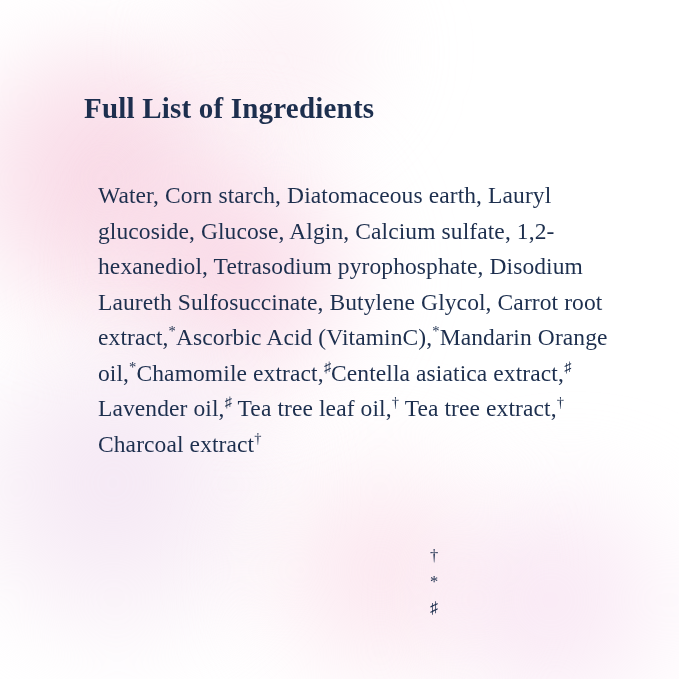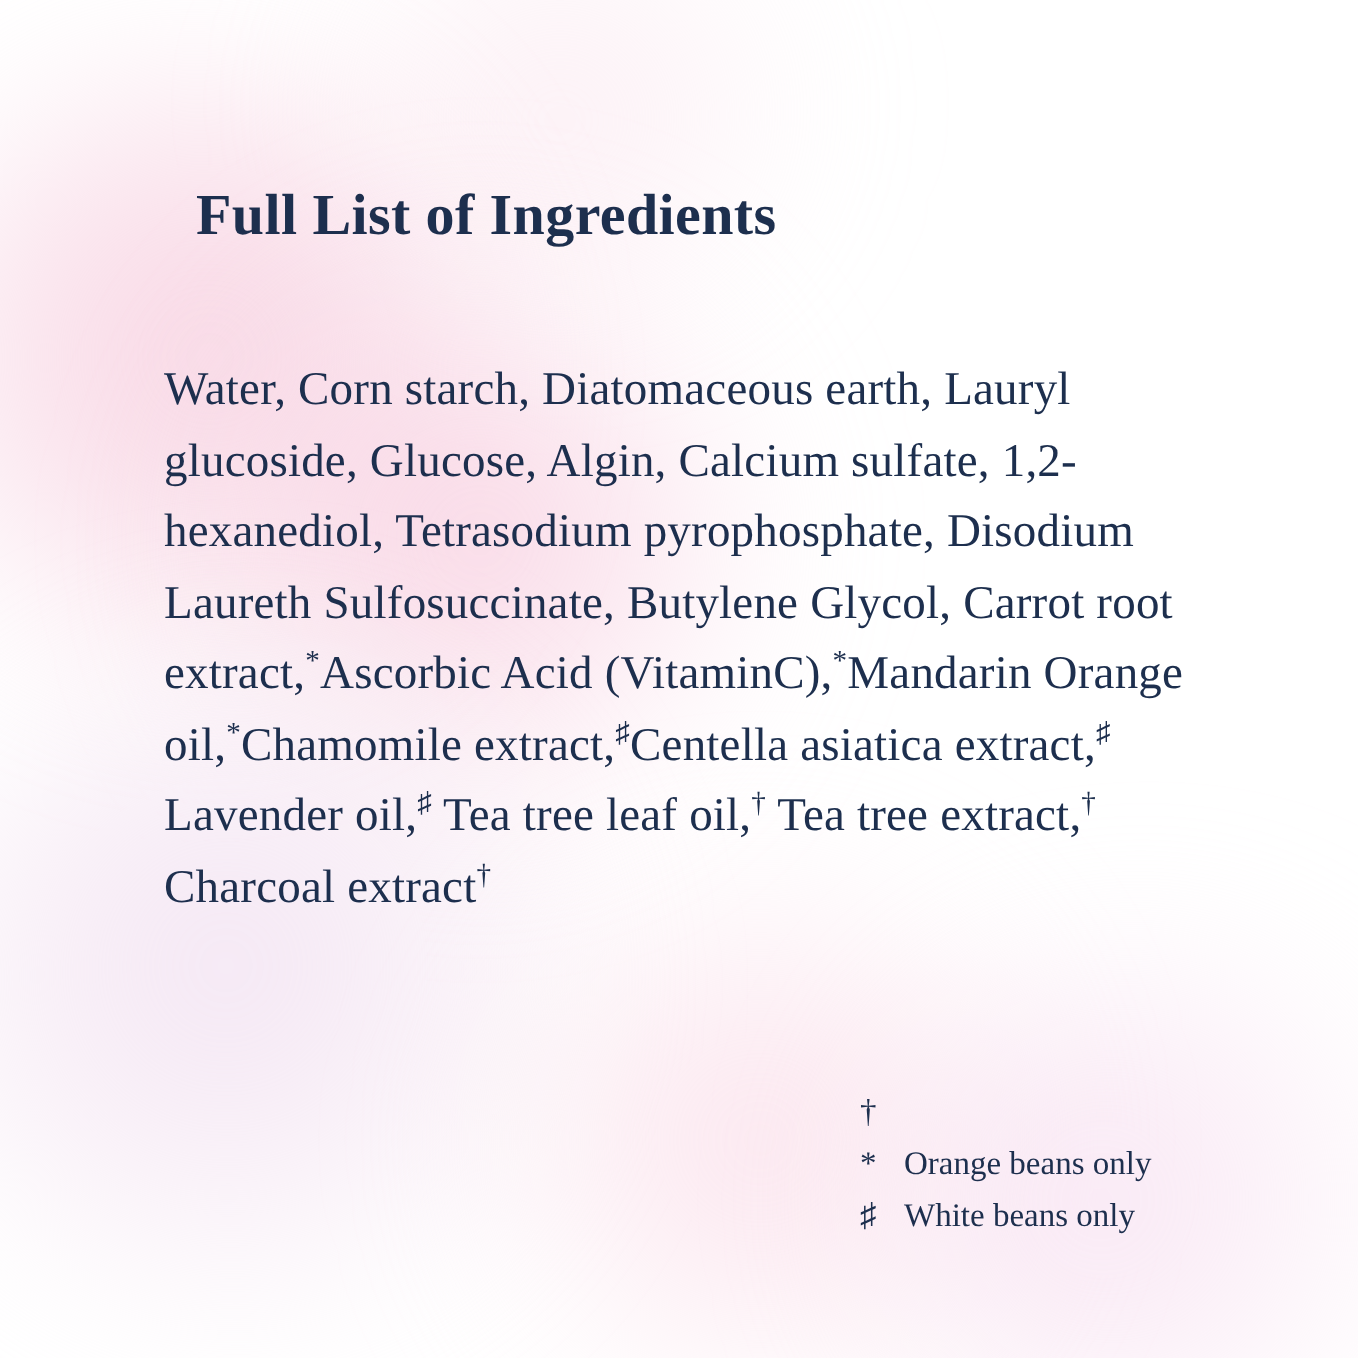--- a/index.html
+++ b/index.html
@@ -69,30 +69,30 @@
     height: 220px;
     background: radial-gradient(circle at 50% 60%, rgba(250, 226, 236, 0.6) 0%, rgba(255,255,255,0) 74%);
   }
 
   .content {
     position: relative;
     z-index: 2;
   }
   .title {
     position: absolute;
-    left: 98px;
+    left: 84px;
     top: 92px;
     font-size: 29px;
     font-weight: bold;
     color: #1d2f4e;
     letter-spacing: 0.2px;
   }
   .body-text {
     position: absolute;
-    left: 82px;
+    left: 98px;
     top: 178px;
     width: 530px;
     font-size: 23.5px;
     line-height: 35.5px;
     color: #1d2f4e;
     letter-spacing: 0.1px;
   }
   .sup {
     font-size: 0.62em;
     vertical-align: super;
@@ -137,21 +137,19 @@
     <div class="body-text">
       <span>Water, Corn starch, Diatomaceous earth, Lauryl glucoside, Glucose, Algin, Calcium sulfate, 1,2-hexanediol, Tetrasodium pyrophosphate, Disodium Laureth Sulfosuccinate, Butylene Glycol, Carrot root extract,</span><span class="sup">*</span><span>Ascorbic Acid (VitaminC),</span><span class="sup">*</span><span>Mandarin Orange oil,</span><span class="sup">*</span><span>Chamomile extract,</span><span class="sup">♯</span><span>Centella asiatica extract,</span><span class="sup">♯</span> <span>Lavender oil,</span><span class="sup">♯</span> <span>Tea tree leaf oil,</span><span class="sup">†</span> <span>Tea tree extract,</span><span class="sup">†</span> <span>Charcoal extract</span><span class="sup">†</span>
     </div>
 
     <div class="footnotes">
       <div class="fn-row">
         <span class="fn-mark">†</span>
       </div>
       <div class="fn-row">
         <span class="fn-mark">*</span>
-        <span class="fn-text">Orange beans only</span>
       </div>
       <div class="fn-row">
         <span class="fn-mark">♯</span>
-        <span class="fn-text">White beans only</span>
       </div>
     </div>
   </div>
 </div>
 
 </body></html>

